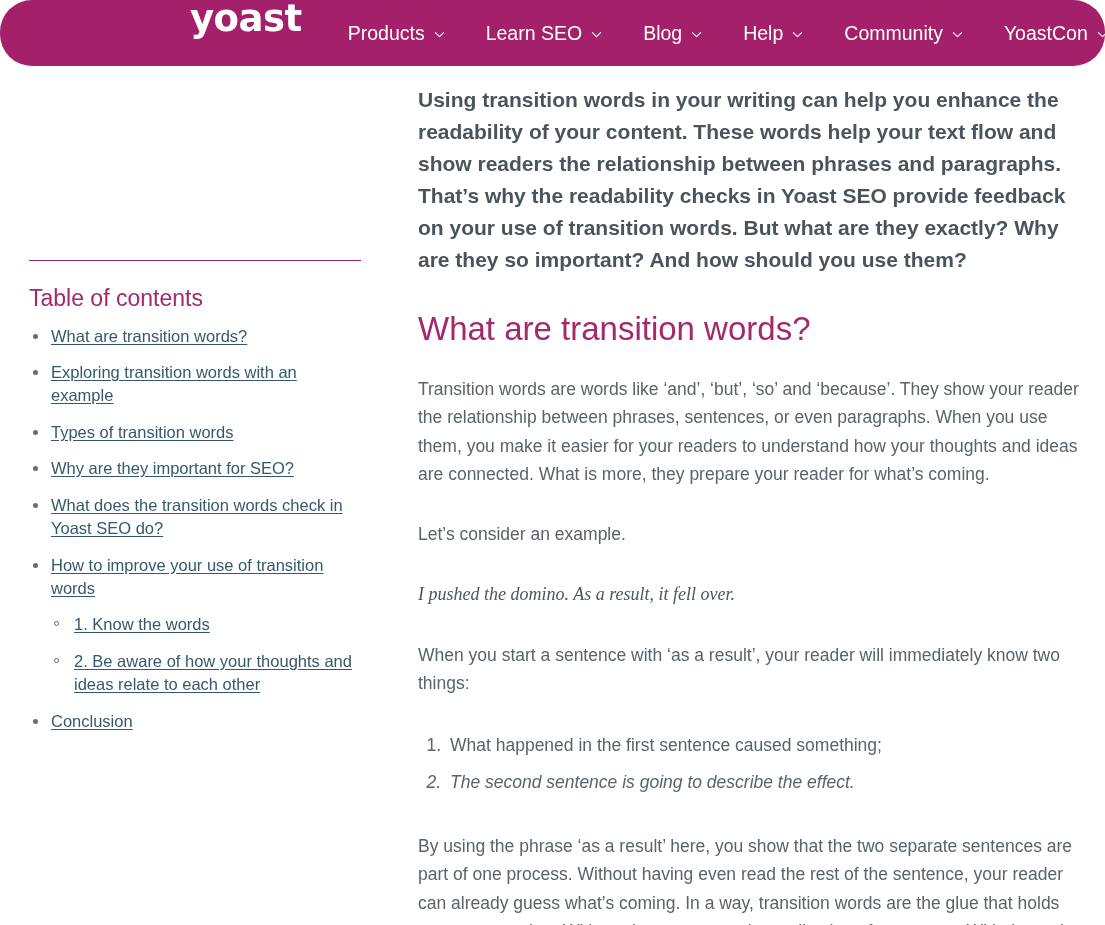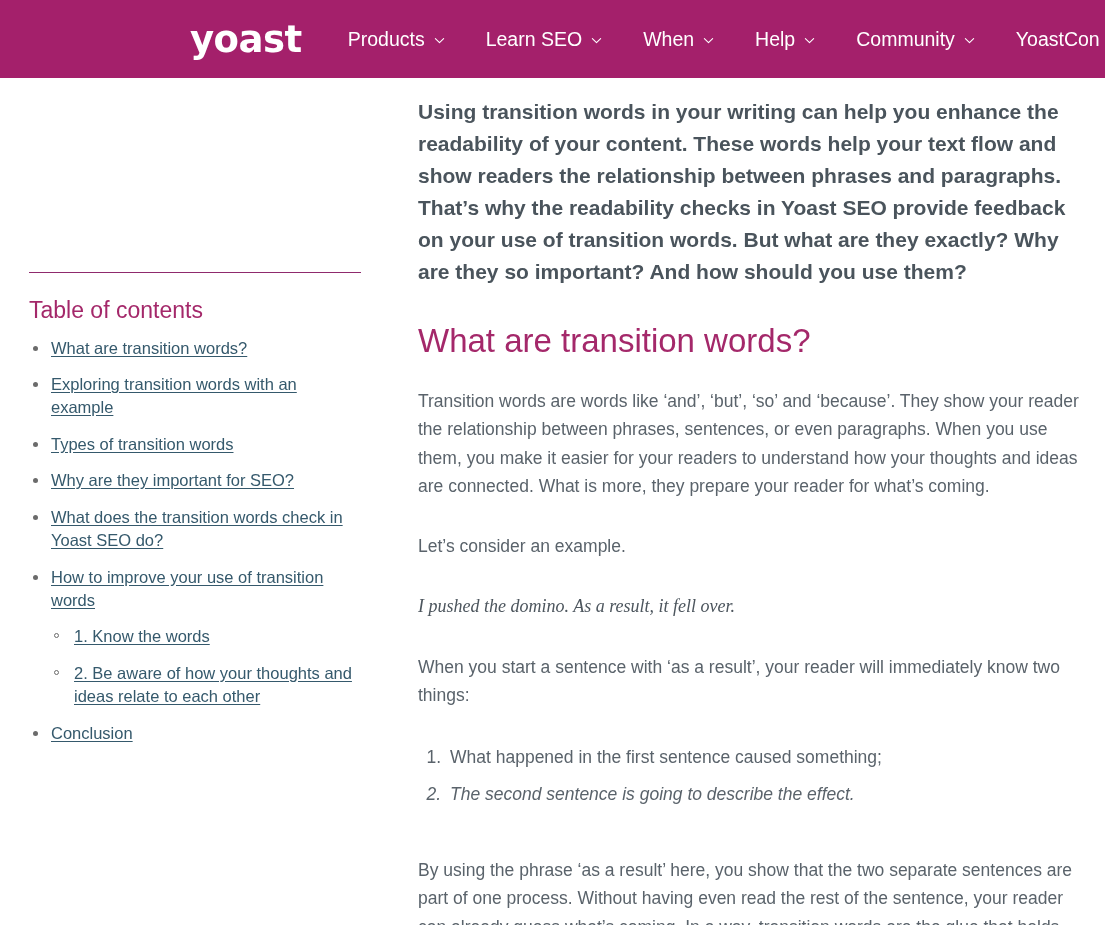--- a/index.html
+++ b/index.html
@@ -11,25 +11,25 @@
     width: 1105px;
     height: 925px;
     overflow: hidden;
     font-family: "Liberation Sans", sans-serif;
     color: #404040;
   }
 
   
   .site-header {
     position: relative;
-    height: 78px;
+    height: 66px;
     background: #a4206b;
     display: flex;
-    align-items: center;
-    box-sizing: border-box;
+    box-sizing: border-box;
+    border-radius: 32px;
   }
   .brand-logo {
     margin-left: 190px;
     color: #ffffff;
     font-size: 37px;
     font-weight: 700;
     letter-spacing: -0.5px;
     line-height: 1;
     font-family: "DejaVu Sans", sans-serif;
     user-select: none;
@@ -171,21 +171,21 @@
   }
   p.example-line {
     margin: 0 0 32px 0;
     font-size: 18px;
     line-height: 1.55;
     color: #4d565e;
     font-style: italic;
     font-family: "Liberation Serif", serif;
   }
   ol.effects-list {
-    margin: 0 0 48px 0;
+    margin: 0 0 36px 0;
     padding-left: 28px;
     color: #5a636b;
   }
   ol.effects-list > li {
     font-size: 17.5px;
     line-height: 1.62;
     margin-bottom: 8px;
     padding-left: 4px;
   }
   ol.effects-list > li:last-child { margin-bottom: 0; font-style: italic; }
@@ -211,21 +211,21 @@
     <div class="nav-item">
       <span class="nav-label">Learn SEO</span>
       <span class="chev">
         <svg width="11" height="11" viewBox="0 0 12 12">
             <path d="M1.5 4 L6 8.3 L10.5 4" fill="none" stroke="#ffffff" stroke-width="1.2" stroke-linecap="round" stroke-linejoin="round"></path>
           </svg>
       </span>
     </div>
 
     <div class="nav-item">
-      <span class="nav-label">When</span>
+      <span class="nav-label">Blog</span>
       <span class="chev">
         <svg width="11" height="11" viewBox="0 0 12 12">
             <path d="M1.5 4 L6 8.3 L10.5 4" fill="none" stroke="#ffffff" stroke-width="1.2" stroke-linecap="round" stroke-linejoin="round"></path>
           </svg>
       </span>
     </div>
 
     <div class="nav-item">
       <span class="nav-label">Help</span>
       <span class="chev">

